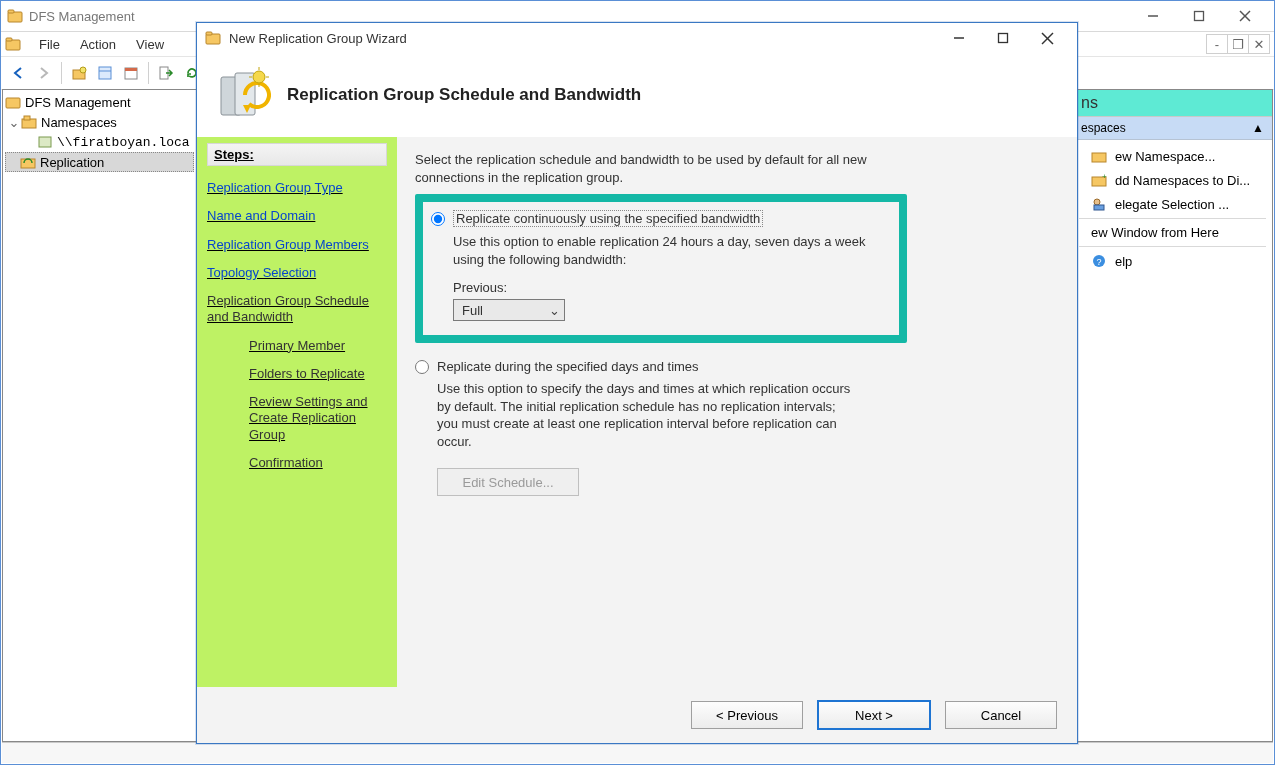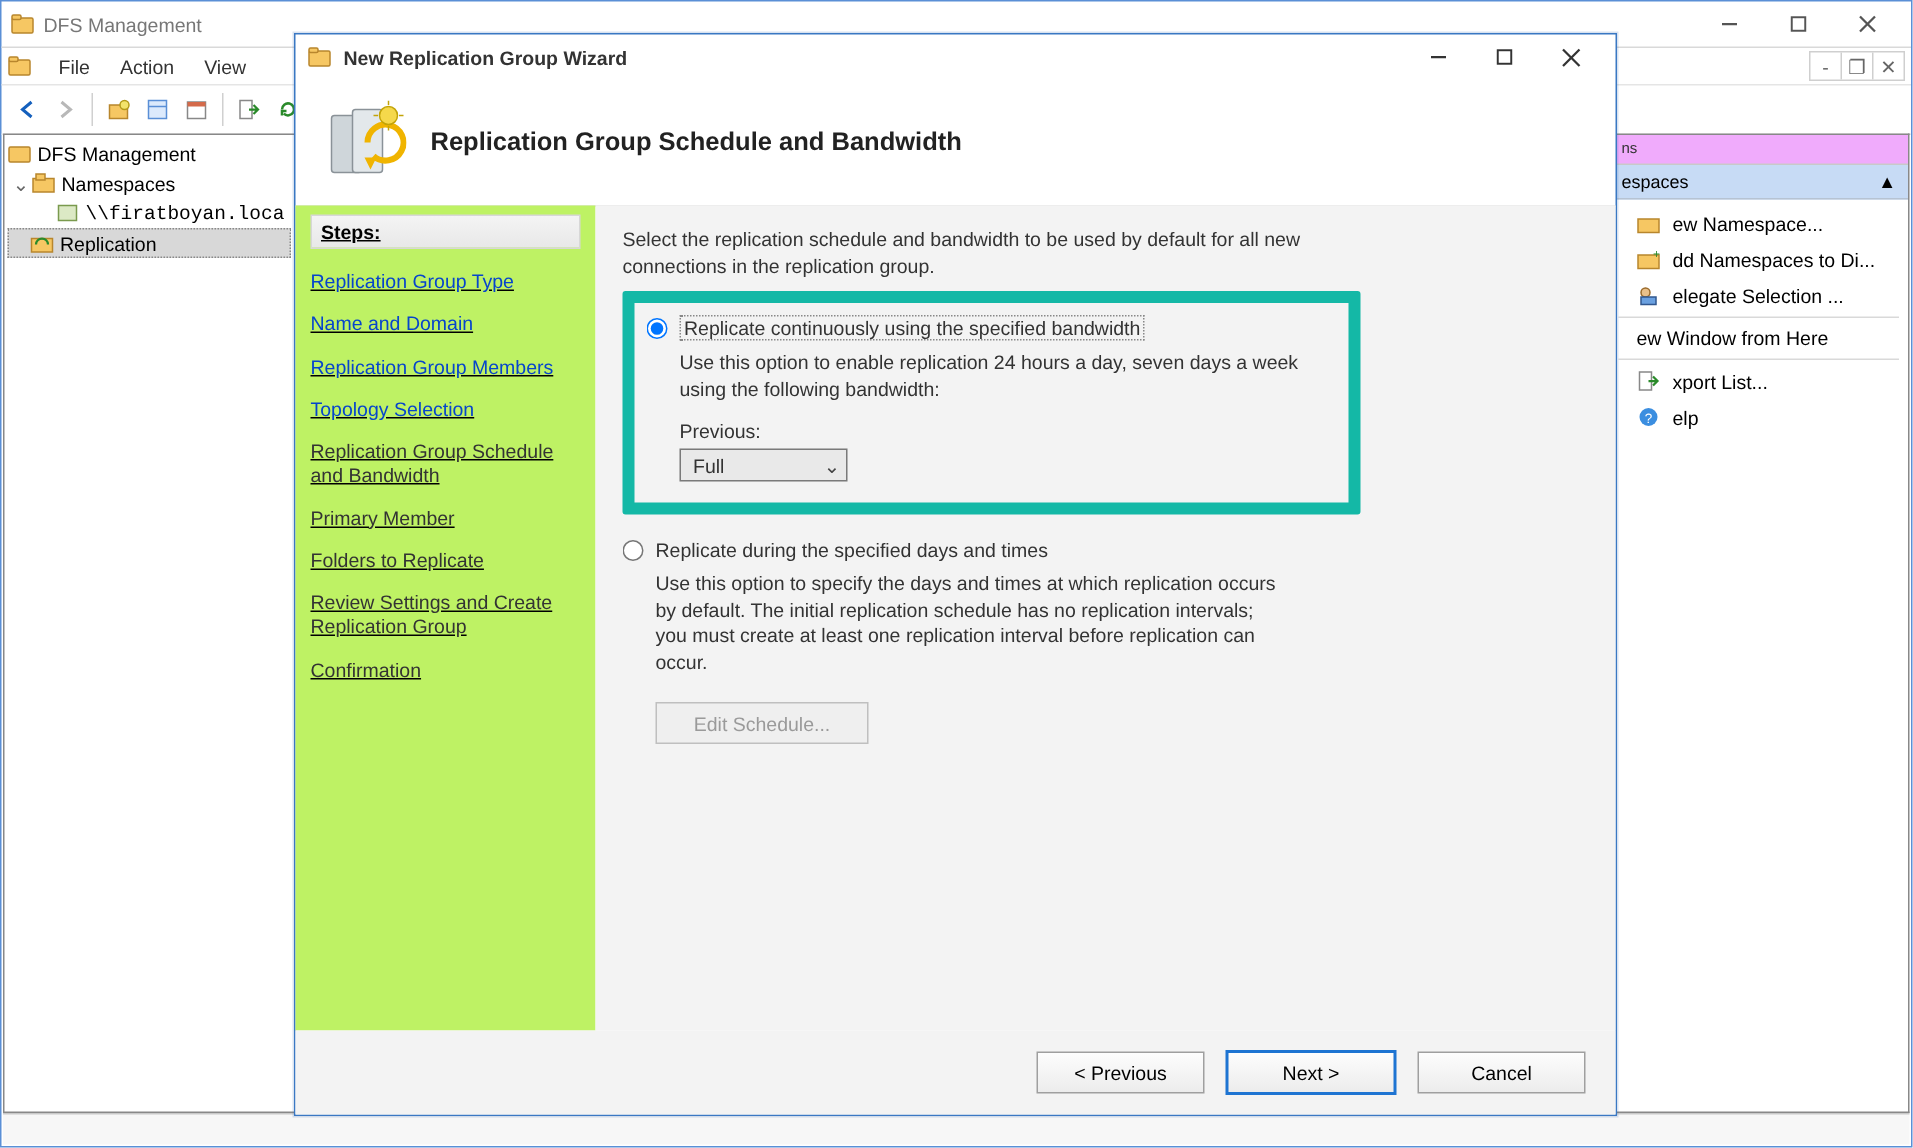--- a/index.html
+++ b/index.html
@@ -31,49 +31,49 @@
   .tree-row{display:flex;align-items:center;height:20px;white-space:nowrap;}
   .tree-row.sel{background:#d8d8d8;border:1px dotted #888;box-sizing:border-box;}
   .twist{width:14px;display:inline-flex;justify-content:center;color:#666;}
   .tree-icon{width:16px;height:16px;margin-right:4px;flex:0 0 auto;}
   .ind1{padding-left:14px;}
   .ind2{padding-left:32px;font-family:Liberation Mono, monospace;}
 
   .mmc-center{flex:1;border:1px solid #888;border-left:none;}
 
   .mmc-actions{width:200px;border:1px solid #888;border-left:none;box-sizing:border-box;display:flex;flex-direction:column;}
-  .actions-hdr{background:#f0abfc;border-bottom:1px solid #c9c9c9;padding:4px 8px;font-size:10px;color:#333;}
+  .actions-hdr{background:#5eead4;border-bottom:1px solid #c9c9c9;padding:4px 8px;font-size:16px;color:#333;}
   .actions-group{background:#c7dbf5;padding:4px 8px;font-size:12px;border-bottom:1px solid #b6c3d3;display:flex;align-items:center;justify-content:space-between;}
   .actions-list{padding:4px 0;}
   .action-item{display:flex;align-items:center;padding:4px 8px 4px 18px;gap:8px;white-space:nowrap;overflow:hidden;}
   .action-item .ic{width:16px;height:16px;flex:0 0 auto;}
   .action-sep{height:1px;background:#d9d9d9;margin:2px 6px;}
   .chev-right{margin-left:auto;color:#333;}
 
   .mmc-status{position:absolute;left:1px;right:1px;bottom:1px;height:20px;border-top:1px solid #c9c9c9;background:#f7f7f7;}
 
   
   .wizard{position:absolute;left:196px;top:22px;width:880px;height:720px;border:1px solid #3a78c3;background:#fff;box-shadow:0 0 0 1px rgba(60,110,180,.2);}
-  .wiz-titlebar{height:30px;display:flex;align-items:center;padding:0 8px;font-weight:bold;}
+  .wiz-titlebar{height:30px;display:flex;align-items:center;padding:0 8px;}
   .wiz-titlebar .folder-icon{width:16px;height:16px;margin-right:8px;}
   .wiz-title{font-size:13px;color:#333;}
   .wiz-spacer{flex:1;}
   .wiz-win-btn{width:44px;height:28px;display:flex;align-items:center;justify-content:center;}
 
   .wiz-header{height:84px;display:flex;align-items:center;padding:0 18px;border-bottom:1px solid #d0d0d0;}
   .wiz-glyph{width:56px;height:56px;margin-right:16px;flex:0 0 auto;}
   .wiz-heading{font-size:17px;font-weight:bold;color:#222;}
 
   .wiz-body{position:absolute;left:0;right:0;top:114px;bottom:56px;display:flex;}
   .wiz-steps{width:200px;background:#bef264;border-right:0;padding:6px 10px 6px 10px;box-sizing:border-box;text-decoration:underline;}
   .steps-label{background:linear-gradient(#f4f4f4,#e8e8e8);border:1px solid #d7d7d7;padding:3px 6px;font-weight:normal;font-size:13px;margin-bottom:8px;}
   .steps-label b{font-weight:bold;}
   .step{color:#0645cc;font-size:13px;padding:6px 0;line-height:1.25;cursor:default;}
   .step.current{color:#333;}
-  .step.future{color:#333;}
+  .step.future{color:#333;margin-left:42px;}
 
   .wiz-content{flex:1;background:#f3f3f3;padding:14px 20px 10px 18px;box-sizing:border-box;font-size:13px;color:#333;position:relative;}
   .intro{max-width:470px;line-height:1.35;margin-bottom:8px;}
 
   .opt-block{margin:0 0 16px 0;}
   .opt-block.hl{border:8px solid #14b8a6;padding:8px 8px 14px 8px;border-radius:2px;max-width:460px;}
   .radio-row{display:flex;align-items:center;gap:8px;}
   input[type=radio]{width:14px;height:14px;margin:0;}
   .radio-label{border:1px dotted #888;padding:0 2px;}
   .opt-desc{margin:6px 0 0 22px;max-width:420px;line-height:1.35;}
@@ -239,27 +239,20 @@
               <circle cx="6" cy="6" r="3" fill="#e9c08a" stroke="#9a6a2a"></circle>
               <rect x="3" y="9" width="10" height="5" fill="#6aa0e0" stroke="#31578f"></rect>
             </svg>
           <span>elegate Selection ...</span>
         </div>
         <div class="action-sep"></div>
         <div class="action-item">
           <span>ew Window from Here</span>
         </div>
         <div class="action-sep"></div>
-        <div class="action-item">
-          <svg class="ic" viewBox="0 0 16 16">
-              <rect x="2" y="2" width="8" height="12" fill="#fff" stroke="#888"></rect>
-              <path d="M8 8h6M11 5l3 3-3 3" fill="none" stroke="#2a8a2a" stroke-width="1.5"></path>
-            </svg>
-          <span>xport List...</span>
-        </div>
         <div class="action-item">
           <svg class="ic" viewBox="0 0 16 16">
               <circle cx="8" cy="8" r="6" fill="#3b8ee0"></circle>
               <text x="8" y="12" text-anchor="middle" font-size="9" fill="#fff">?</text>
             </svg>
           <span>elp</span>
         </div>
       </div>
     </div>
   </div>

